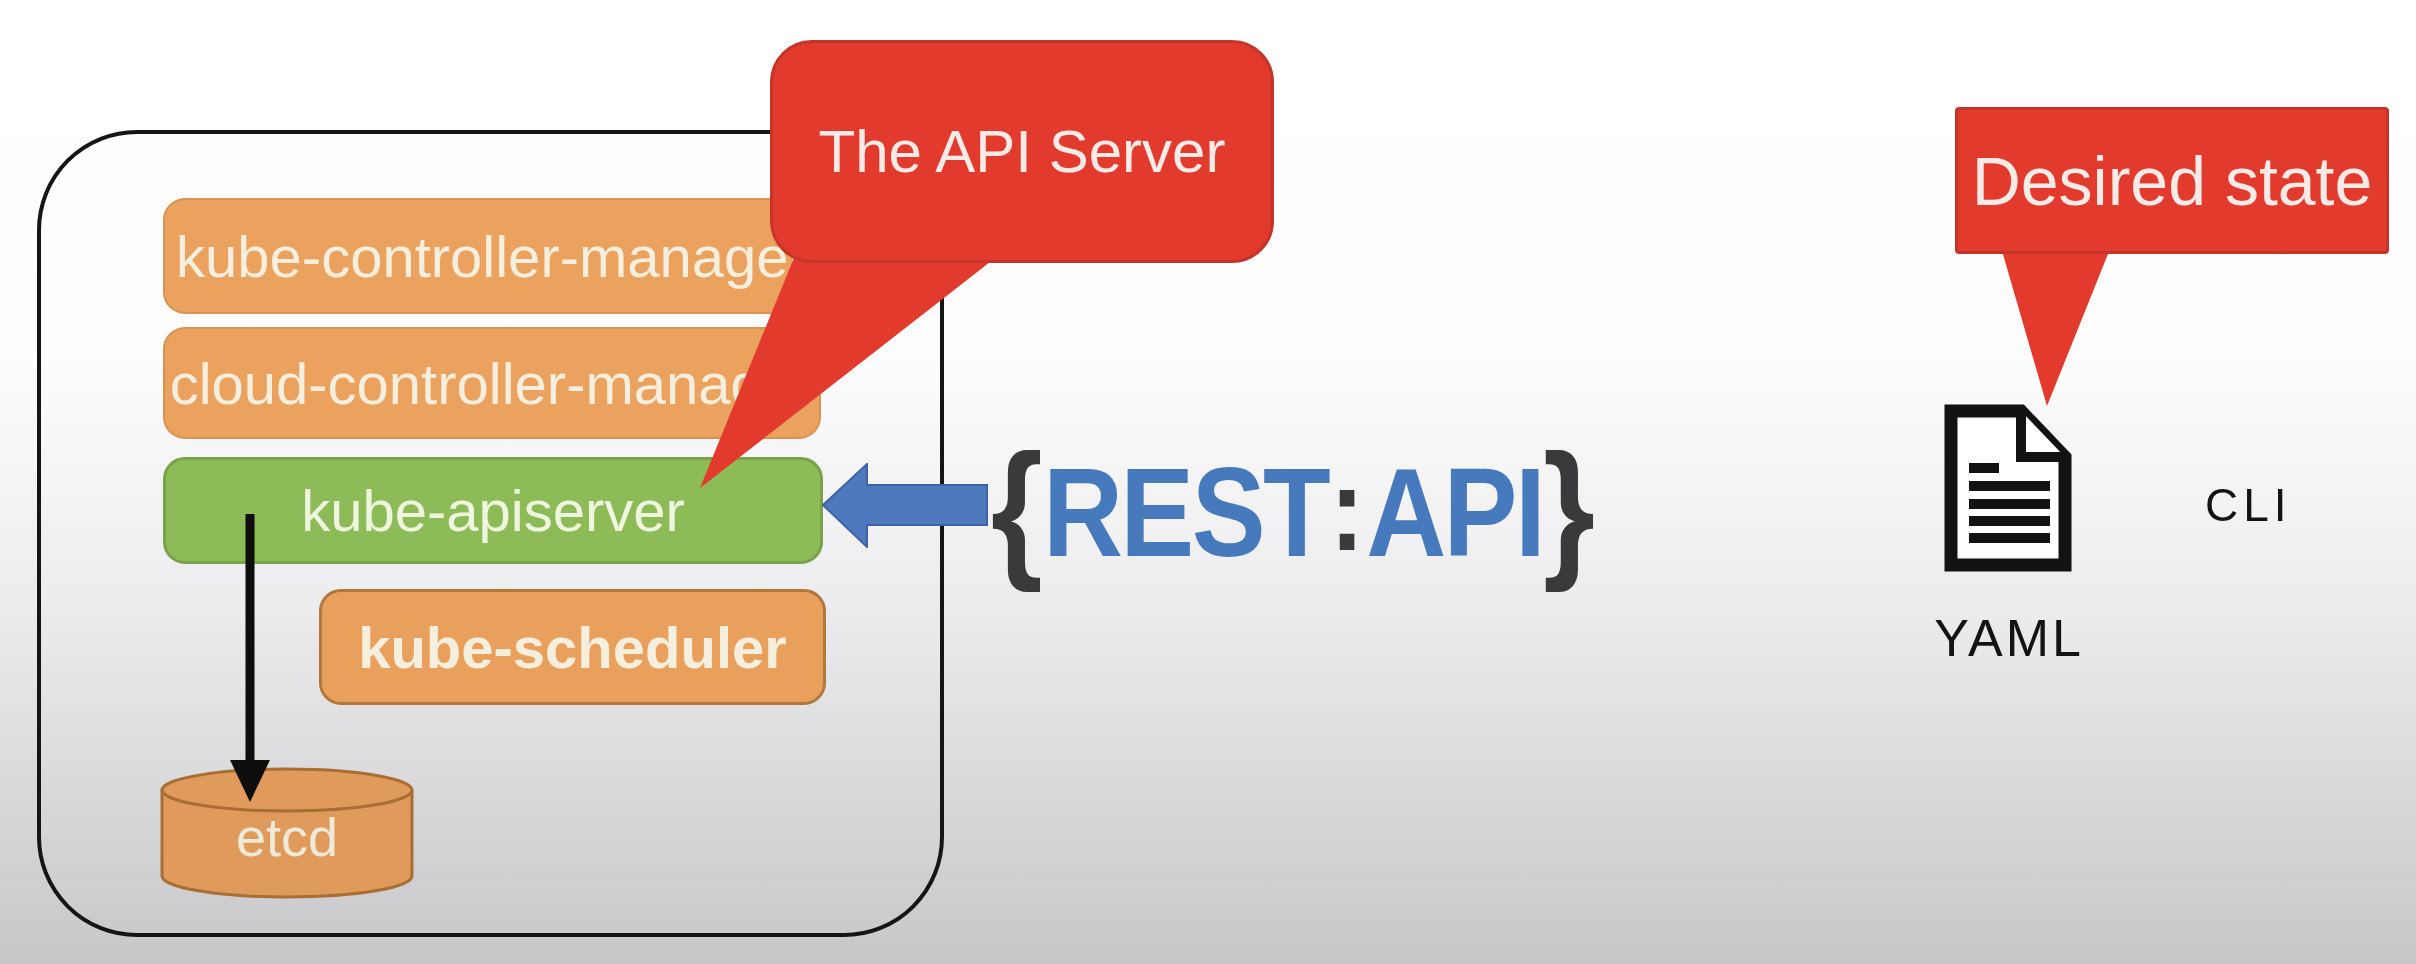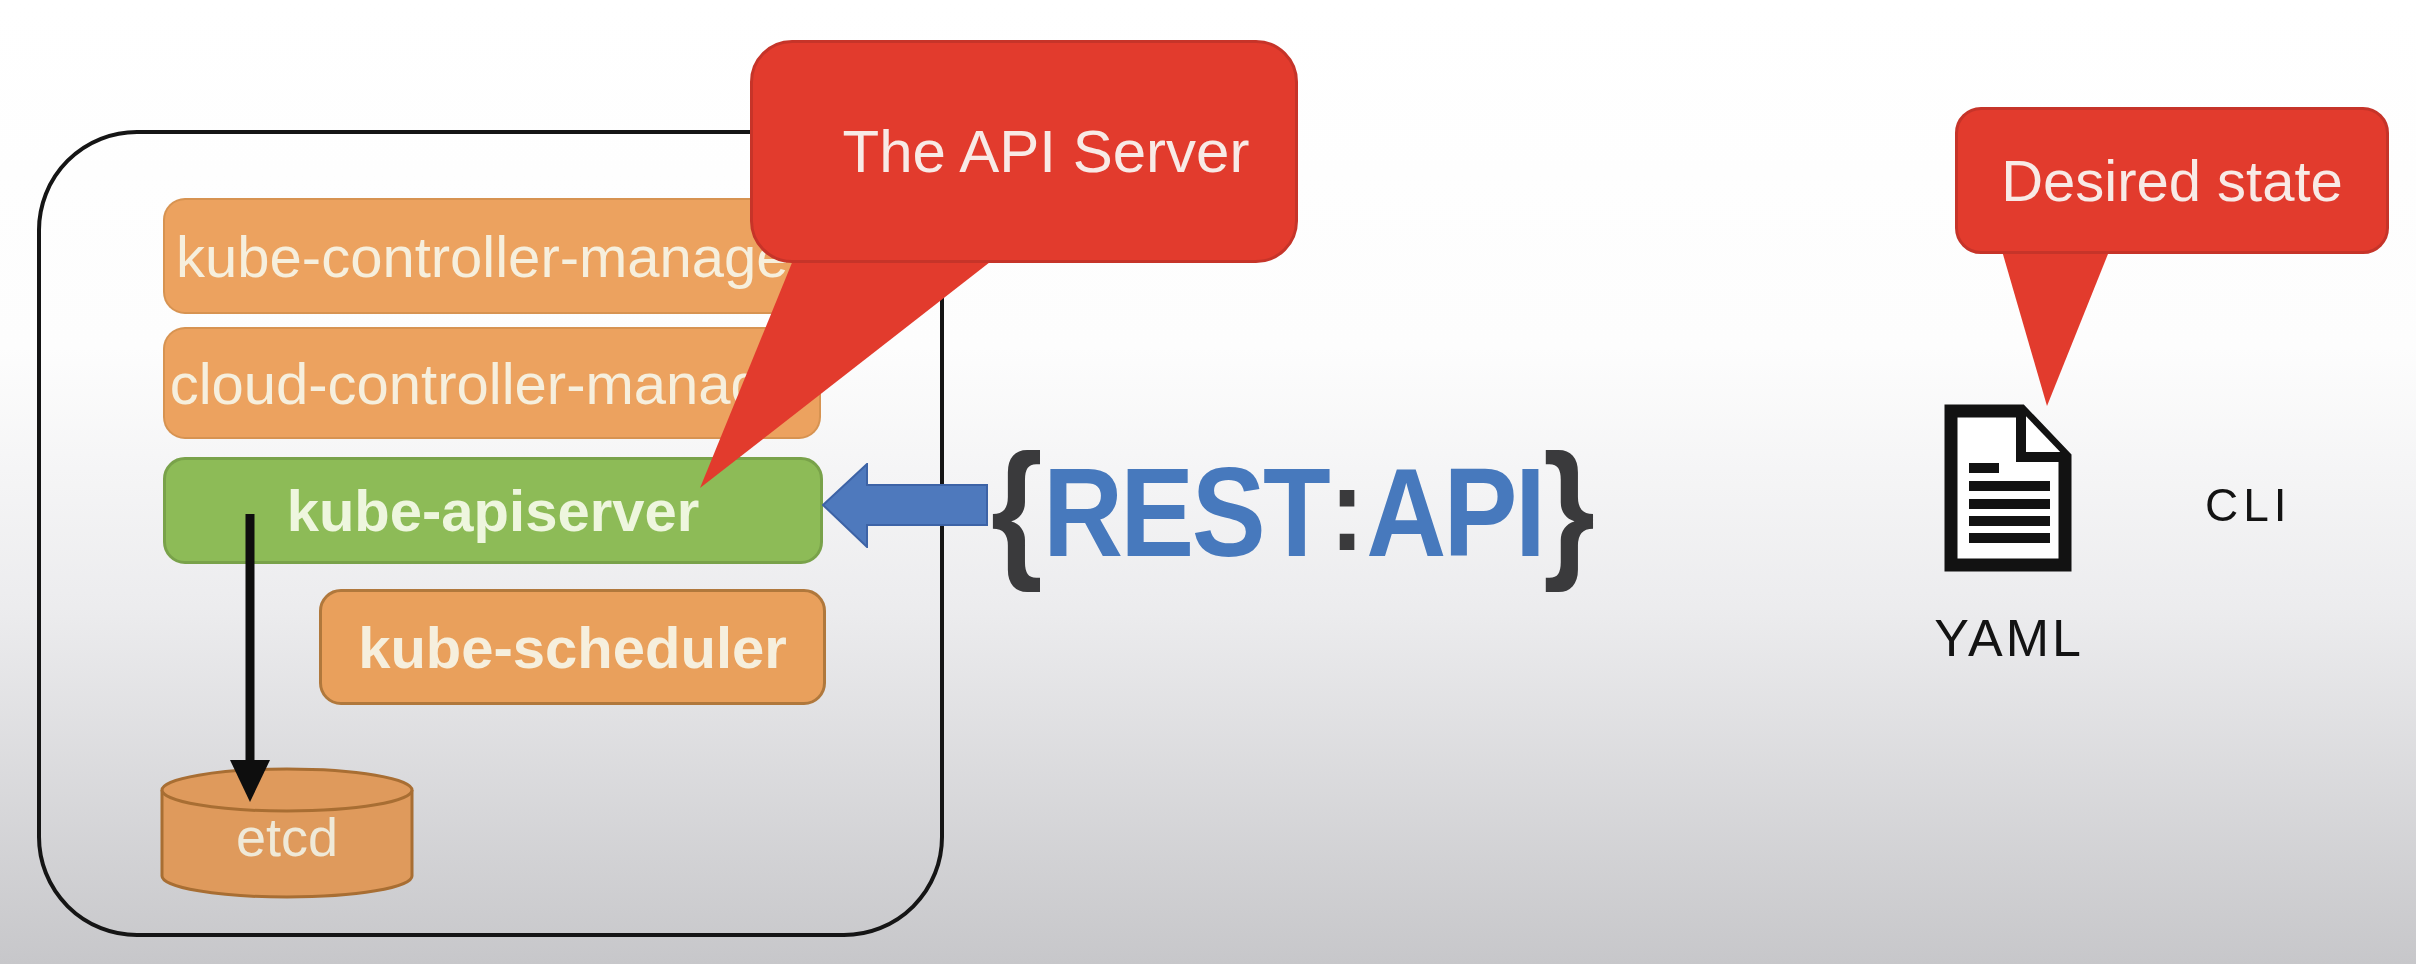--- a/index.html
+++ b/index.html
@@ -14,36 +14,36 @@
     left:37px;top:130px;width:899px;height:799px;
     border:4px solid #151515;border-radius:100px;background:transparent;
   }
   
   .comp{
     display:flex;align-items:center;justify-content:center;
     color:#f6efdd;font-size:58px;border-radius:22px;white-space:nowrap;
   }
   .comp-1{left:163px;top:198px;width:654px;height:112px;background:#eca25f;border:2px solid rgba(185,125,60,.40);}
   .comp-2{left:163px;top:327px;width:654px;height:108px;background:#eca25f;border:2px solid rgba(185,125,60,.40);}
-  .comp-3{left:163px;top:457px;width:654px;height:101px;background:#8dbb57;border:3px solid #79a24a;color:#eef6de;font-weight:bold;}
+  .comp-3{left:163px;top:457px;width:654px;height:101px;background:#8dbb57;border:3px solid #79a24a;color:#eef6de;}
   .comp-4{left:319px;top:589px;width:501px;height:110px;background:#e9a05c;border:3px solid #b0783c;font-weight:bold;}
   
   .etcd-svg{left:158px;top:764px;width:258px;height:138px;}
   .etcd-label{left:158px;top:806px;width:258px;text-align:center;font-size:54px;color:#efe9d8;}
   
   .down-arrow-svg{left:227px;top:514px;width:46px;height:290px;}
   .left-arrow-svg{left:822px;top:463px;width:167px;height:85px;}
   
   .callout{
     background:#e23b2d;border:3px solid #c63429;color:#f8eae6;
     display:flex;flex-direction:column;align-items:center;justify-content:center;
     text-align:center;
   }
-  .callout-api{left:750px;top:40px;width:498px;height:217px;border-radius:42px;font-size:60px;line-height:79px;padding-left:44px;}
-  .callout-desired{left:1955px;top:107px;width:428px;height:141px;border-radius:26px;font-size:58px;}
+  .callout-api{left:770px;top:40px;width:498px;height:217px;border-radius:42px;font-size:60px;line-height:79px;}
+  .callout-desired{left:1955px;top:107px;width:428px;height:141px;border-radius:4px;font-size:68px;}
   .tail-api-svg{left:690px;top:248px;width:320px;height:242px;}
   .tail-desired-svg{left:1995px;top:244px;width:125px;height:164px;}
   
   .restapi{
     left:1003px;top:440px;width:580px;height:145px;
     display:flex;align-items:center;justify-content:center;
     transform:scaleX(.88);transform-origin:center;white-space:nowrap;
   }
   .restapi .brace{font-size:152px;font-weight:700;color:#3a3a3c;line-height:1;padding-bottom:12px;}
   .restapi .word{font-size:126px;font-weight:700;color:#4779bd;letter-spacing:-3px;line-height:1;}

